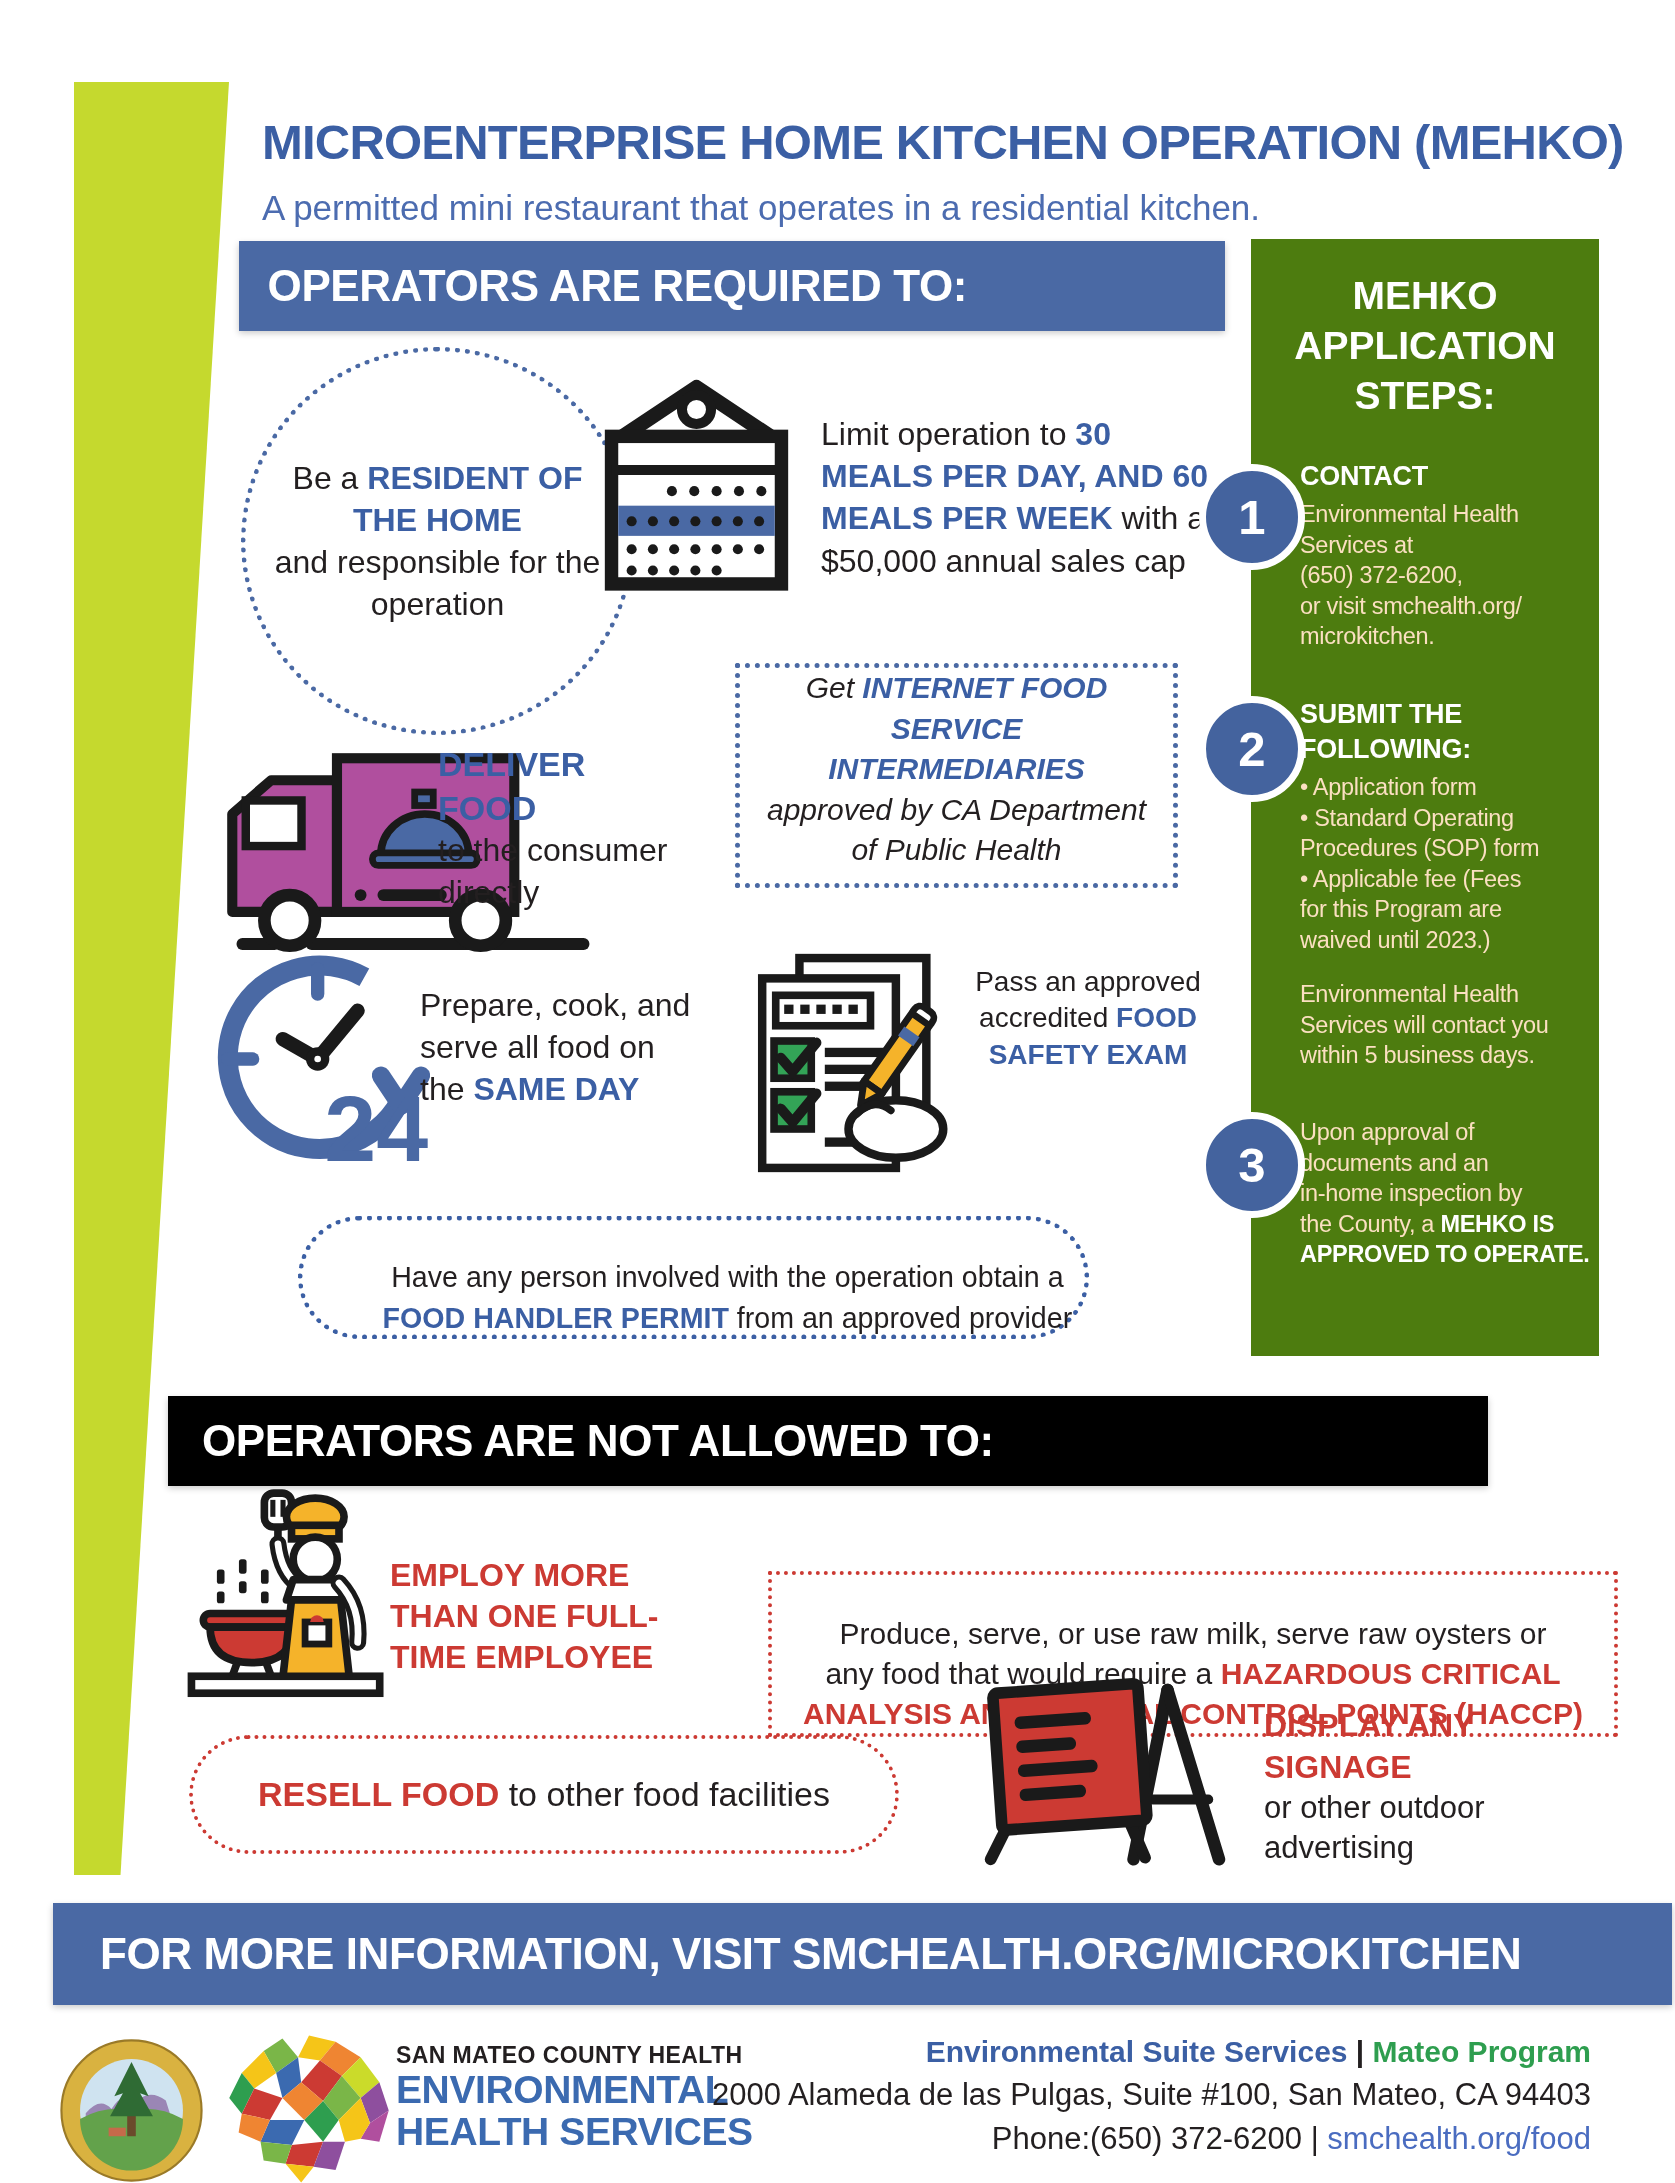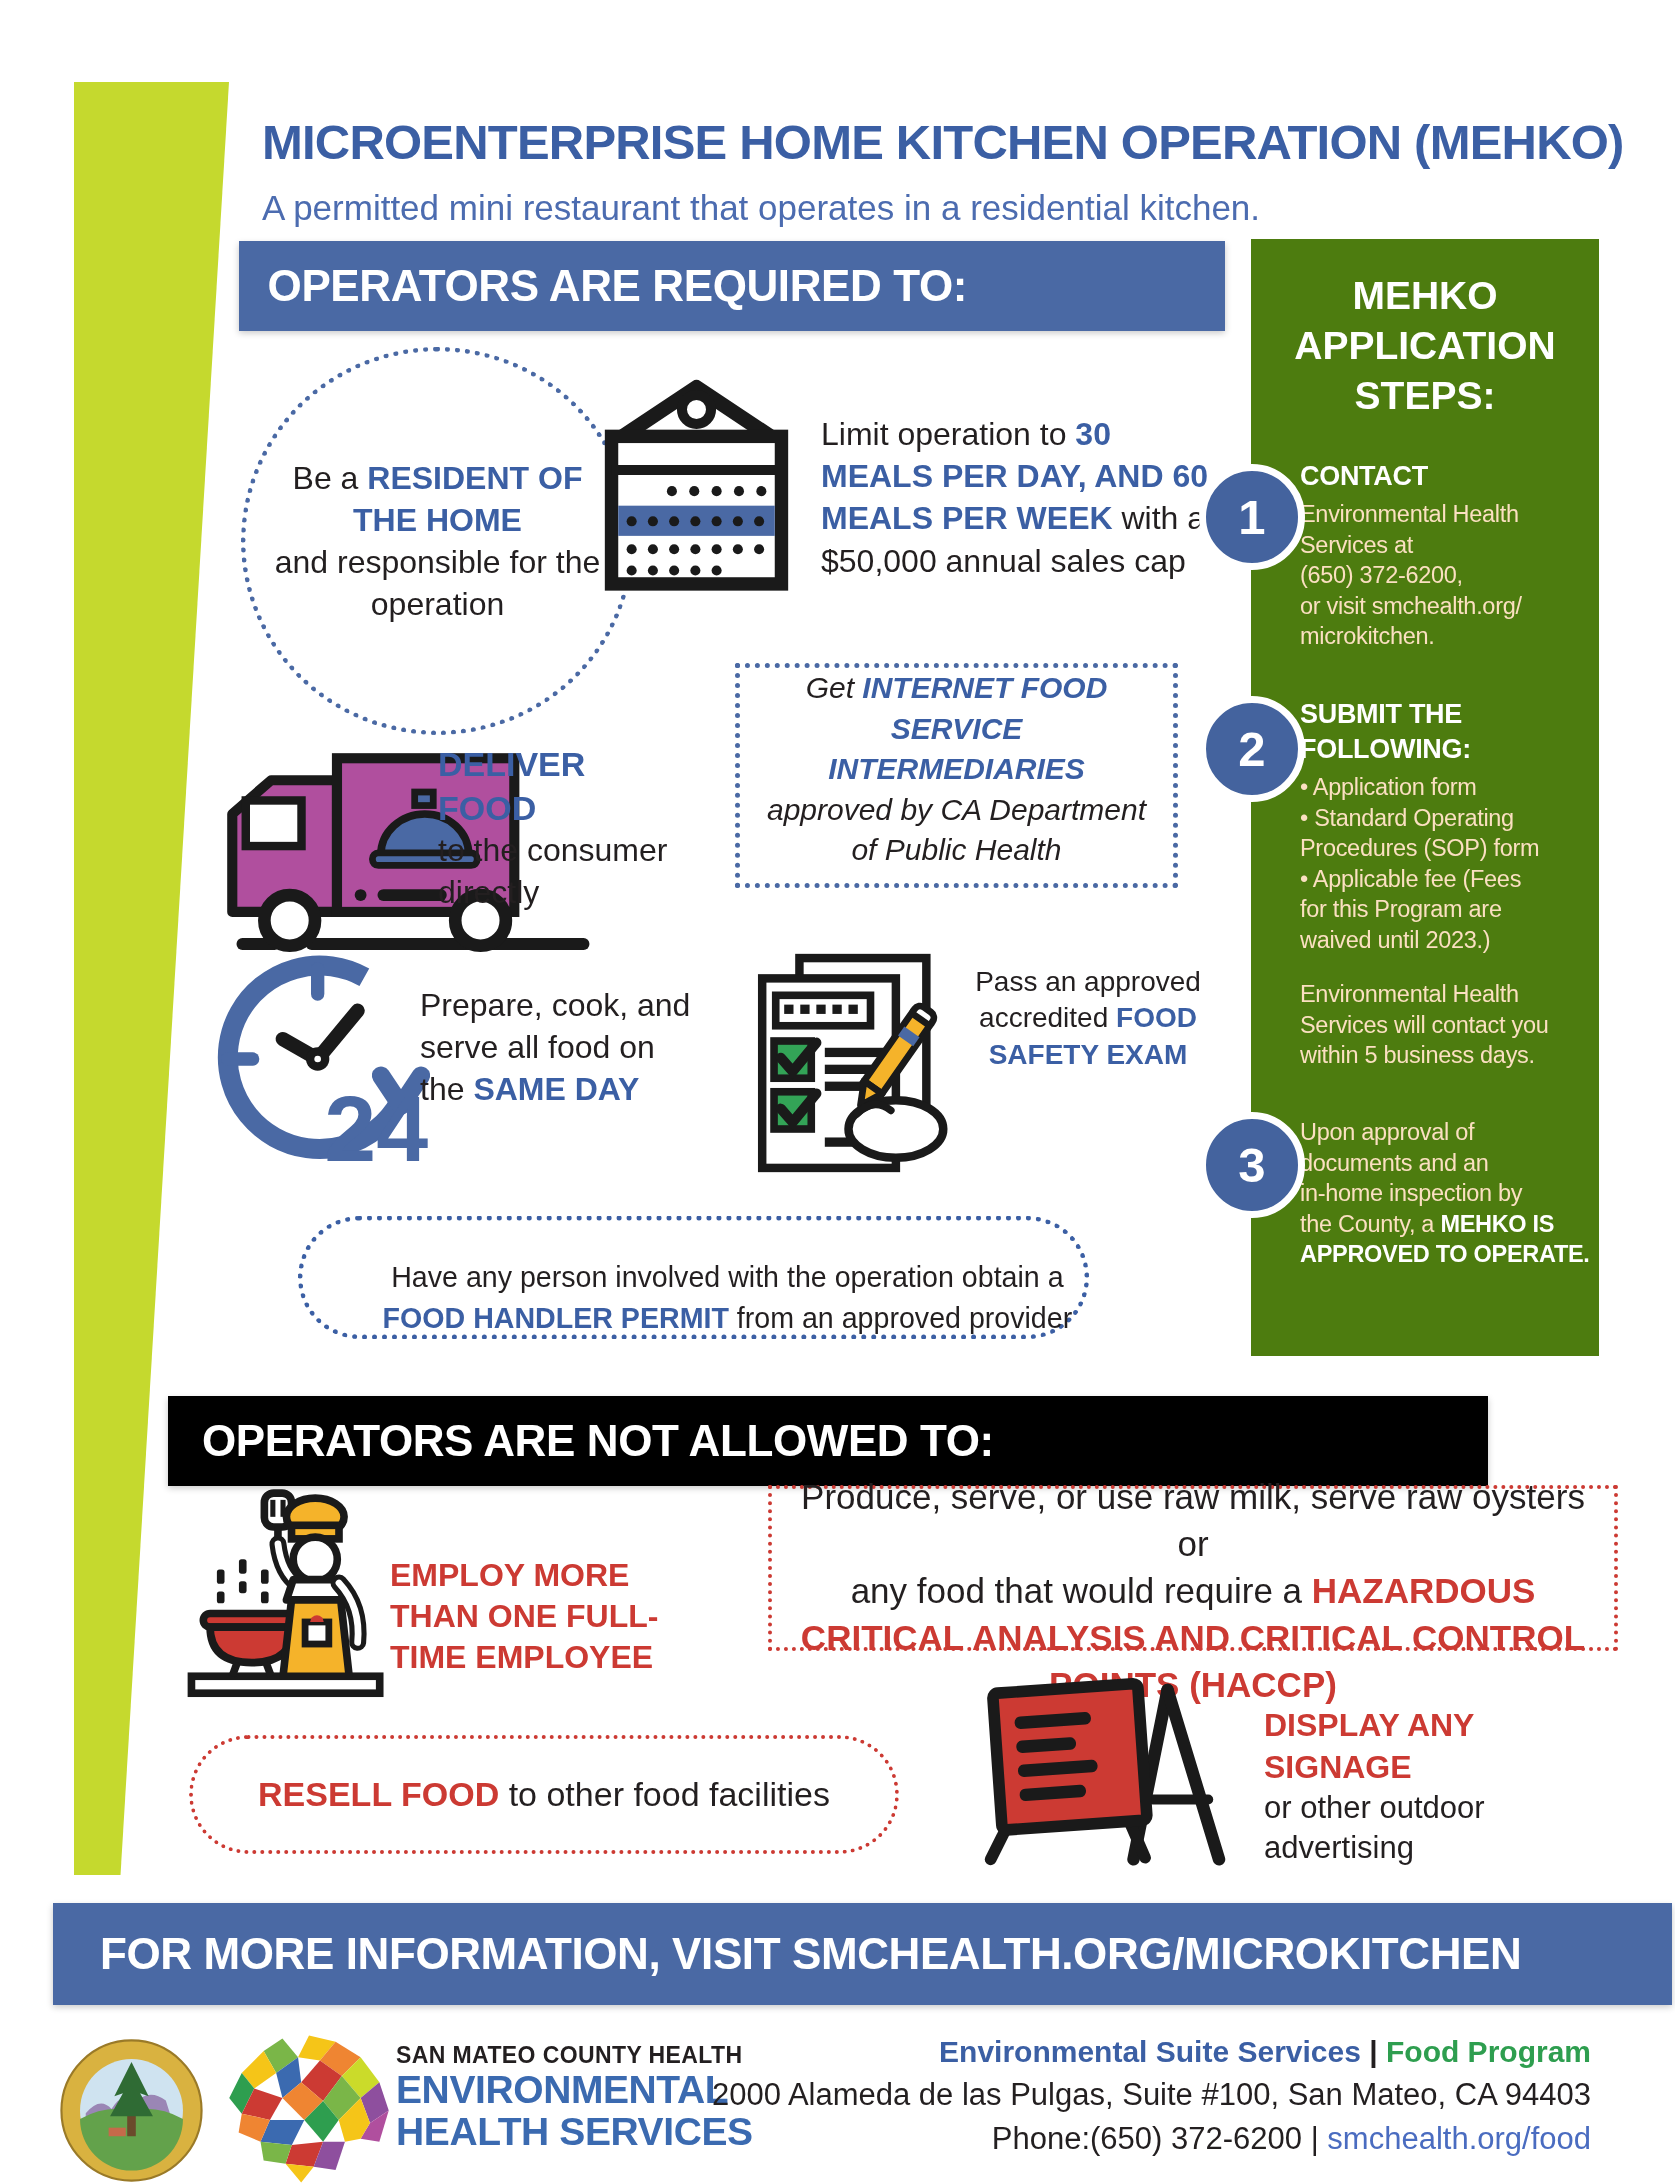--- a/index.html
+++ b/index.html
@@ -60,22 +60,22 @@
   .exam{position:absolute;left:966px;top:964px;width:244px;font-size:28px;line-height:1.3;text-align:center;}
 
   .handler{position:absolute;left:298px;top:1216px;width:791px;height:123px;border:5px dotted #3b5fa4;
     border-radius:63px;display:flex;align-items:center;justify-content:flex-end;text-align:center;
     font-size:28.6px;line-height:1.4;white-space:pre-line;box-sizing:border-box;padding:0 11.8px;}
 
   .icon-chef{position:absolute;left:186px;top:1488px;width:200px;height:212px;}
   .employ{position:absolute;left:390px;top:1555px;width:277px;font-size:32px;font-weight:bold;
     color:#cc3a33;line-height:1.28;}
 
-  .haccp{position:absolute;left:768px;top:1485px;width:850px;height:166px;border:4.2px dotted #cc3a33;
-    display:flex;align-items:center;text-align:center;font-size:35px;line-height:1.34;
+  .haccp{position:absolute;left:768px;top:1571px;width:850px;height:166px;border:4.2px dotted #cc3a33;
+    display:flex;align-items:center;text-align:center;font-size:30px;line-height:1.34;
     white-space:pre-line;box-sizing:border-box;padding:0 17px;}
 
   .resell{position:absolute;left:189px;top:1735px;width:710px;height:119px;border:4.2px dotted #cc3a33;
     border-radius:60px;display:flex;align-items:center;justify-content:center;font-size:34px;
     box-sizing:border-box;}
 
   .icon-sign{position:absolute;left:964px;top:1675px;width:290px;height:191px;}
   .signage{position:absolute;left:1264px;top:1705px;width:361px;font-size:31px;line-height:1.3;}
   .signage .head{font-size:32px;}
 
@@ -387,21 +387,21 @@
   <div class="org">
     <div class="org-small">SAN MATEO COUNTY HEALTH</div>
     <div class="org-big">ENVIRONMENTAL</div>
     <div class="org-big">HEALTH SERVICES</div>
   </div>
 
   <div class="contact">
     <div class="l1">
       <span class="dept">Environmental Suite Services</span>
       <span>|</span>
-      <span class="prog">Food Program</span>
+      <span class="prog">Mateo Program</span>
     </div>
     <div class="l2">2000 Alameda de las Pulgas, Suite #100, San Mateo, CA 94403</div>
     <div class="l3">
       <span>Phone:(650) 372-6200</span>
       <span>|</span>
       <a class="site" href="#">smchealth.org/food</a>
     </div>
   </div>
 
 </div>

